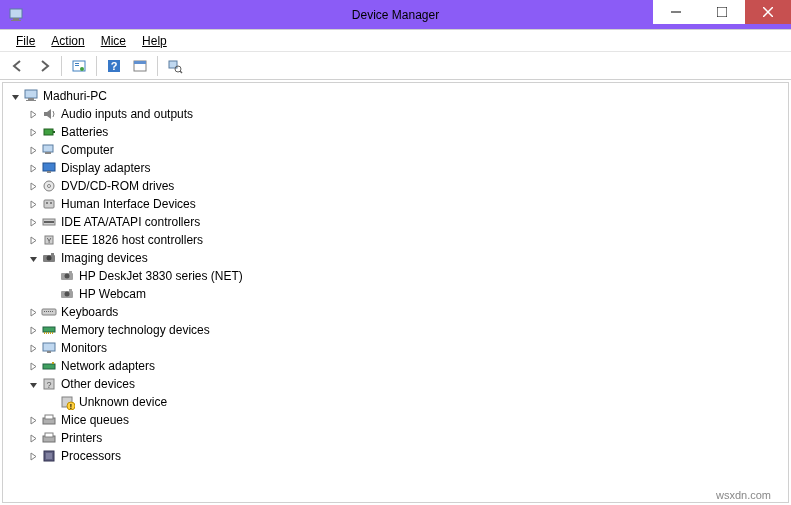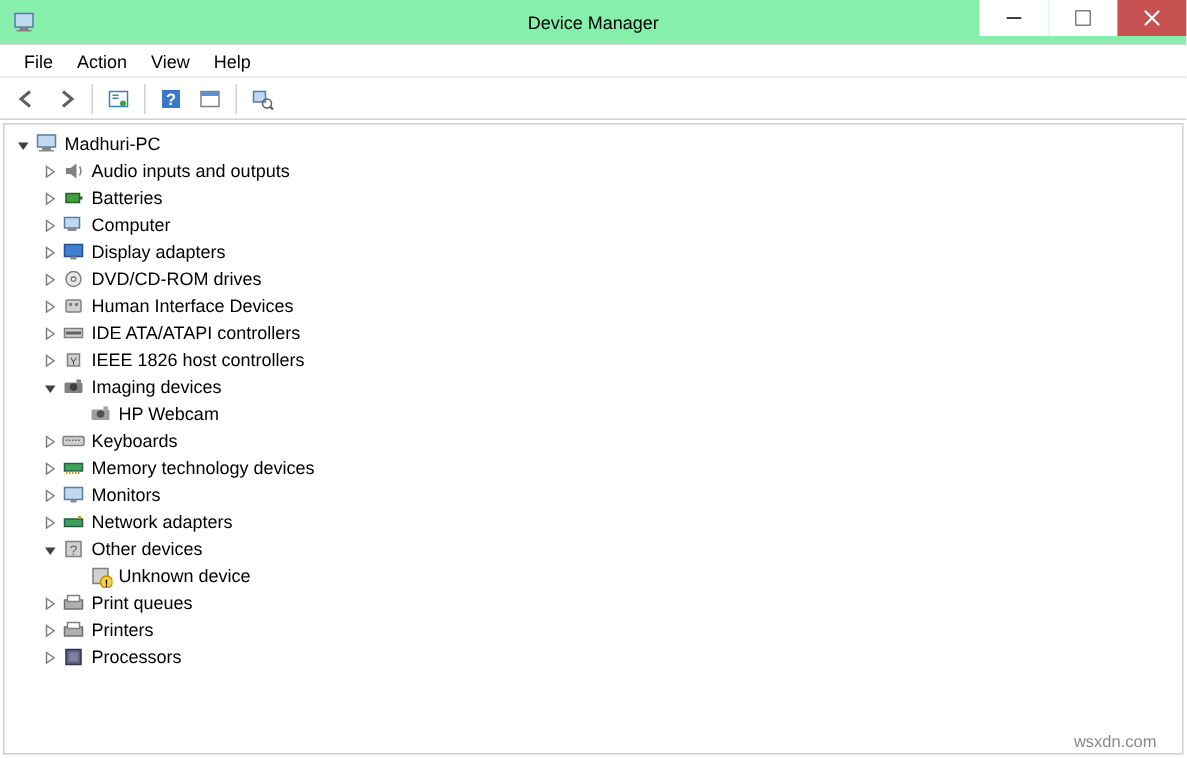--- a/index.html
+++ b/index.html
@@ -1,29 +1,29 @@
 <!DOCTYPE html>
 <html><head>
   <meta charset="utf-8">
   <style>
     * { margin: 0; padding: 0; box-sizing: border-box; font-family: "Segoe UI", Tahoma, sans-serif; }
     body { background: #fff; width: 791px; height: 505px; overflow: hidden; position: relative; }
     
     
-    .titlebar { height: 30px; background: #86efac; border-bottom: 1px solid #d0d0d0; display: flex; align-items: center; position: relative; }
+    .titlebar { height: 30px; background: #8b5cf6; border-bottom: 1px solid #d0d0d0; display: flex; align-items: center; position: relative; }
     .titlebar-icon { width: 16px; height: 16px; margin-left: 8px; }
     .titlebar-title { position: absolute; left: 50%; transform: translateX(-50%); font-size: 12px; color: #000; }
     .titlebar-controls { margin-left: auto; display: flex; height: 100%; }
     .tb-btn { width: 46px; height: 24px; display: flex; align-items: center; justify-content: center; cursor: default; font-size: 11px; }
     .tb-btn.close { background: #c75050; color: #fff; font-family: Arial; }
     .tb-btn.min, .tb-btn.max { background: #fff; color: #000; }
     
     
     .menubar { height: 22px; display: flex; align-items: center; padding: 0 8px; font-size: 12px; border-bottom: 1px solid #e5e5e5; }
-    .menu-item { padding: 2px 8px; cursor: default; }
+    .menu-item { padding: 2px 8px; cursor: default; text-decoration: underline; }
     
     
     .toolbar { height: 28px; display: flex; align-items: center; padding: 2px 6px; border-bottom: 1px solid #d0d0d0; gap: 2px; }
     .tool-btn { width: 24px; height: 24px; display: flex; align-items: center; justify-content: center; cursor: default; }
     .tool-sep { width: 1px; height: 20px; background: #d0d0d0; margin: 0 3px; }
     
     
     .tree-pane { position: absolute; top: 82px; left: 2px; right: 2px; bottom: 2px; border: 1px solid #d0d0d0; overflow-y: scroll; background: #fff; text-align: center; }
     .tree { padding: 4px 0; font-size: 12px; }
     .tree-node { display: flex; align-items: center; height: 18px; white-space: nowrap; cursor: default; }
@@ -68,21 +68,21 @@
           <line x1="0" y1="0" x2="10" y2="10" stroke="#fff" stroke-width="1.5"></line>
           <line x1="10" y1="0" x2="0" y2="10" stroke="#fff" stroke-width="1.5"></line>
         </svg>
       </div>
   </div>
 </div>
 
 <div class="menubar">
   <span class="menu-item">File</span>
   <span class="menu-item">Action</span>
-  <span class="menu-item">View</span>
+  <span class="menu-item">Mice</span>
   <span class="menu-item">Help</span>
 </div>
 
 <div class="toolbar">
   <div class="tool-btn">
       <svg width="16" height="16">
         <path d="M10 3 L4 8 L10 13" fill="none" stroke="#606060" stroke-width="2"></path>
       </svg>
     </div>
   <div class="tool-btn">
@@ -239,20 +239,29 @@
           <svg width="9" height="9">
             <path d="M1 3 L8 3 L4.5 8 Z" fill="#404040"></path>
           </svg>
         </span>
         <span class="node-icon"><svg viewBox="0 0 16 16" width="16" height="16">
             <rect x="2" y="5" width="12" height="7" rx="1" fill="#808080"></rect>
             <circle cx="8" cy="8" r="2.5" fill="#404040"></circle>
             <rect x="10" y="3" width="3" height="2" fill="#808080"></rect>
           </svg></span>
         <span class="node-label">Imaging devices</span>
+      </div>
+      <div class="tree-node" style="padding-left: 42px;">
+        <span class="expander"></span>
+        <span class="node-icon"><svg viewBox="0 0 16 16" width="16" height="16">
+            <rect x="2" y="5" width="12" height="7" rx="1" fill="#a0a0a0"></rect>
+            <circle cx="8" cy="8" r="2.5" fill="#505050"></circle>
+            <rect x="10" y="3" width="3" height="2" fill="#a0a0a0"></rect>
+          </svg></span>
+        <span class="node-label">HP DeskJet 3830 series (NET)</span>
       </div>
       <div class="tree-node" style="padding-left: 42px;">
         <span class="expander"></span>
         <span class="node-icon"><svg viewBox="0 0 16 16" width="16" height="16">
             <rect x="2" y="5" width="12" height="7" rx="1" fill="#a0a0a0"></rect>
             <circle cx="8" cy="8" r="2.5" fill="#505050"></circle>
             <rect x="10" y="3" width="3" height="2" fill="#a0a0a0"></rect>
           </svg></span>
         <span class="node-label">HP Webcam</span>
       </div>
@@ -336,21 +345,21 @@
       <div class="tree-node" style="padding-left: 24px;">
         <span class="expander">
           <svg width="9" height="9">
             <path d="M2 1 L7 4.5 L2 8 Z" fill="none" stroke="#808080"></path>
           </svg>
         </span>
         <span class="node-icon"><svg viewBox="0 0 16 16" width="16" height="16">
             <rect x="2" y="6" width="12" height="6" fill="#b0b0b0" stroke="#707070"></rect>
             <rect x="4" y="3" width="8" height="4" fill="#fff" stroke="#808080"></rect>
           </svg></span>
-        <span class="node-label">Print queues</span>
+        <span class="node-label">Mice queues</span>
       </div>
       <div class="tree-node" style="padding-left: 24px;">
         <span class="expander">
           <svg width="9" height="9">
             <path d="M2 1 L7 4.5 L2 8 Z" fill="none" stroke="#808080"></path>
           </svg>
         </span>
         <span class="node-icon"><svg viewBox="0 0 16 16" width="16" height="16">
             <rect x="2" y="6" width="12" height="6" fill="#b0b0b0" stroke="#707070"></rect>
             <rect x="4" y="3" width="8" height="4" fill="#fff" stroke="#808080"></rect>

